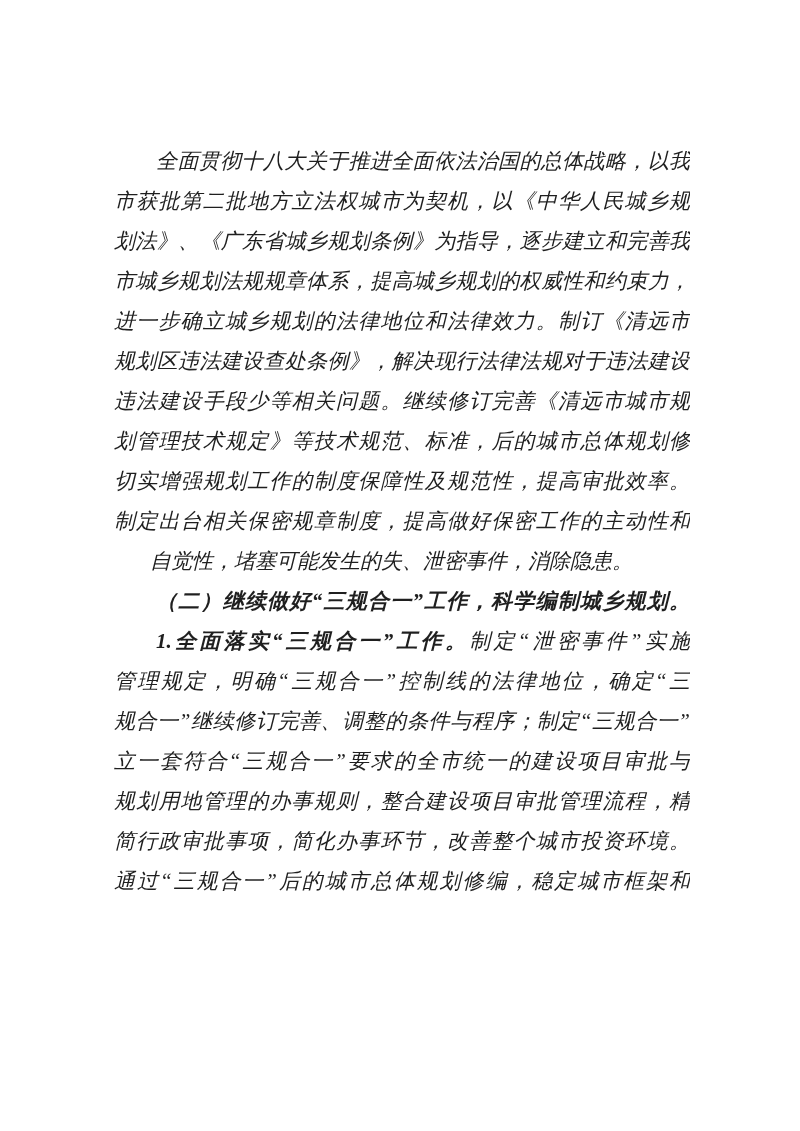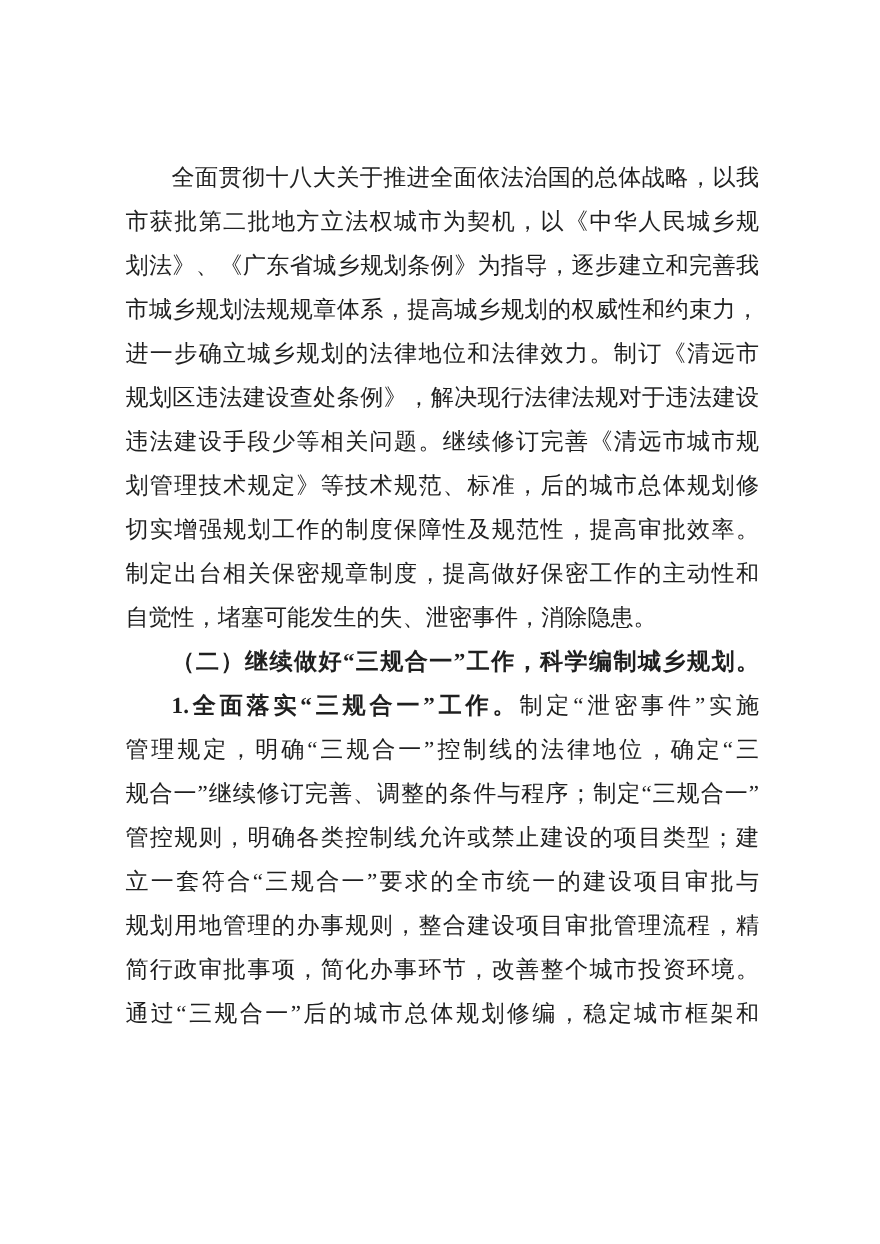--- a/index.html
+++ b/index.html
@@ -27,23 +27,25 @@
   .paragraph {
     margin: 0;
     padding: 0;
   }
   .line {
     height: 40px;
     line-height: 40px;
     text-align: justify;
     text-align-last: justify;
     overflow: hidden;
+    font-style: italic;
   }
   .line.para-end {
     text-align-last: left;
+    margin-left: 36px;
   }
   .line.indent {
     text-indent: 42px;
   }
   .bold, .style-bold .line {
     font-weight: 700;
   }
 </style>
 </head>
 <body>
@@ -63,20 +65,19 @@
         <div class="line">制定出台相关保密规章制度，提高做好保密工作的主动性和</div>
         <div class="line para-end">自觉性，堵塞可能发生的失、泄密事件，消除隐患。</div>
       </div>
       <div class="paragraph style-bold">
         <div class="line indent">（二）继续做好“三规合一”工作，科学编制城乡规划。</div>
       </div>
       <div class="paragraph style-normal">
         <div class="line indent"><span class="bold">1.全面落实“三规合一”工作。</span><span>制定“泄密事件”实施</span></div>
         <div class="line">管理规定，明确“三规合一”控制线的法律地位，确定“三</div>
         <div class="line">规合一”继续修订完善、调整的条件与程序；制定“三规合一”</div>
-        <div class="line">管控规则，明确各类控制线允许或禁止建设的项目类型；建</div>
         <div class="line">立一套符合“三规合一”要求的全市统一的建设项目审批与</div>
         <div class="line">规划用地管理的办事规则，整合建设项目审批管理流程，精</div>
         <div class="line">简行政审批事项，简化办事环节，改善整个城市投资环境。</div>
         <div class="line">通过“三规合一”后的城市总体规划修编，稳定城市框架和</div>
       </div>
     </div>
 </div>
 
 </body></html>

